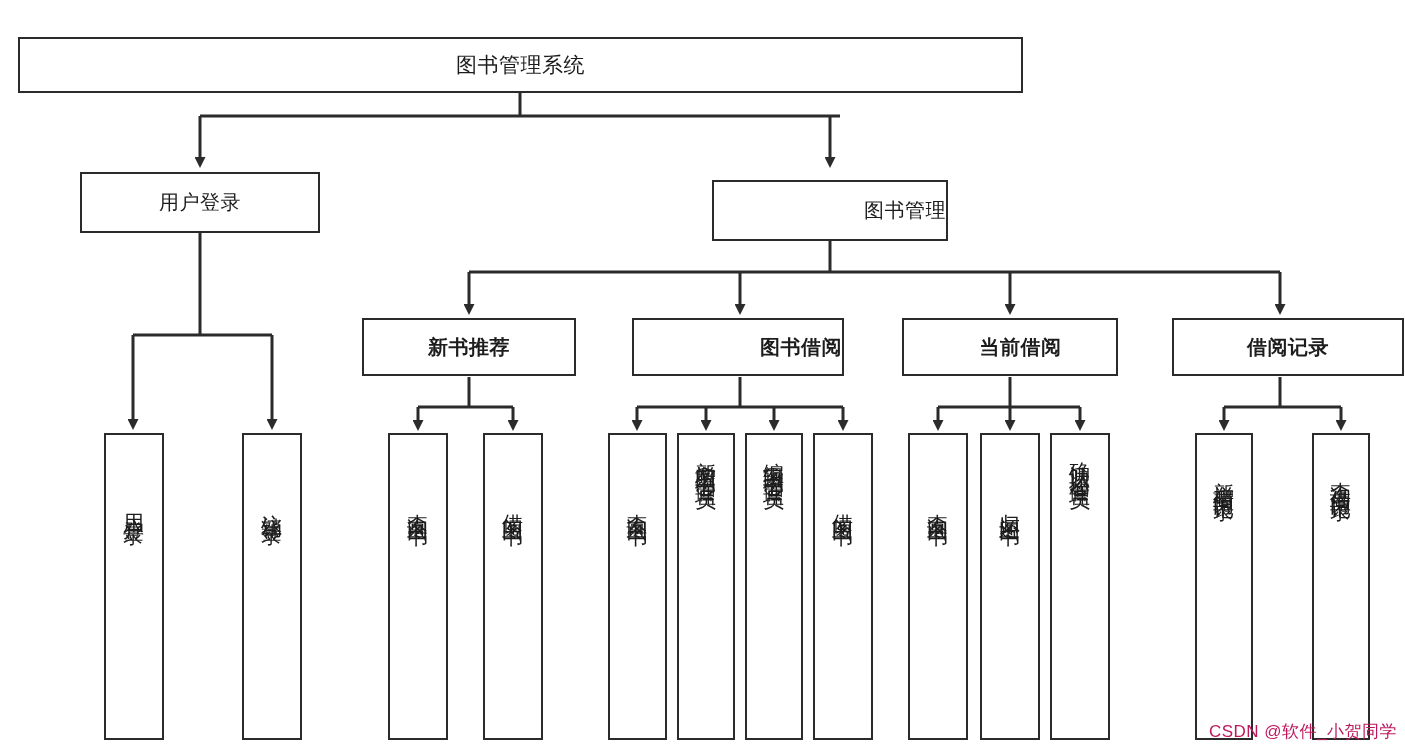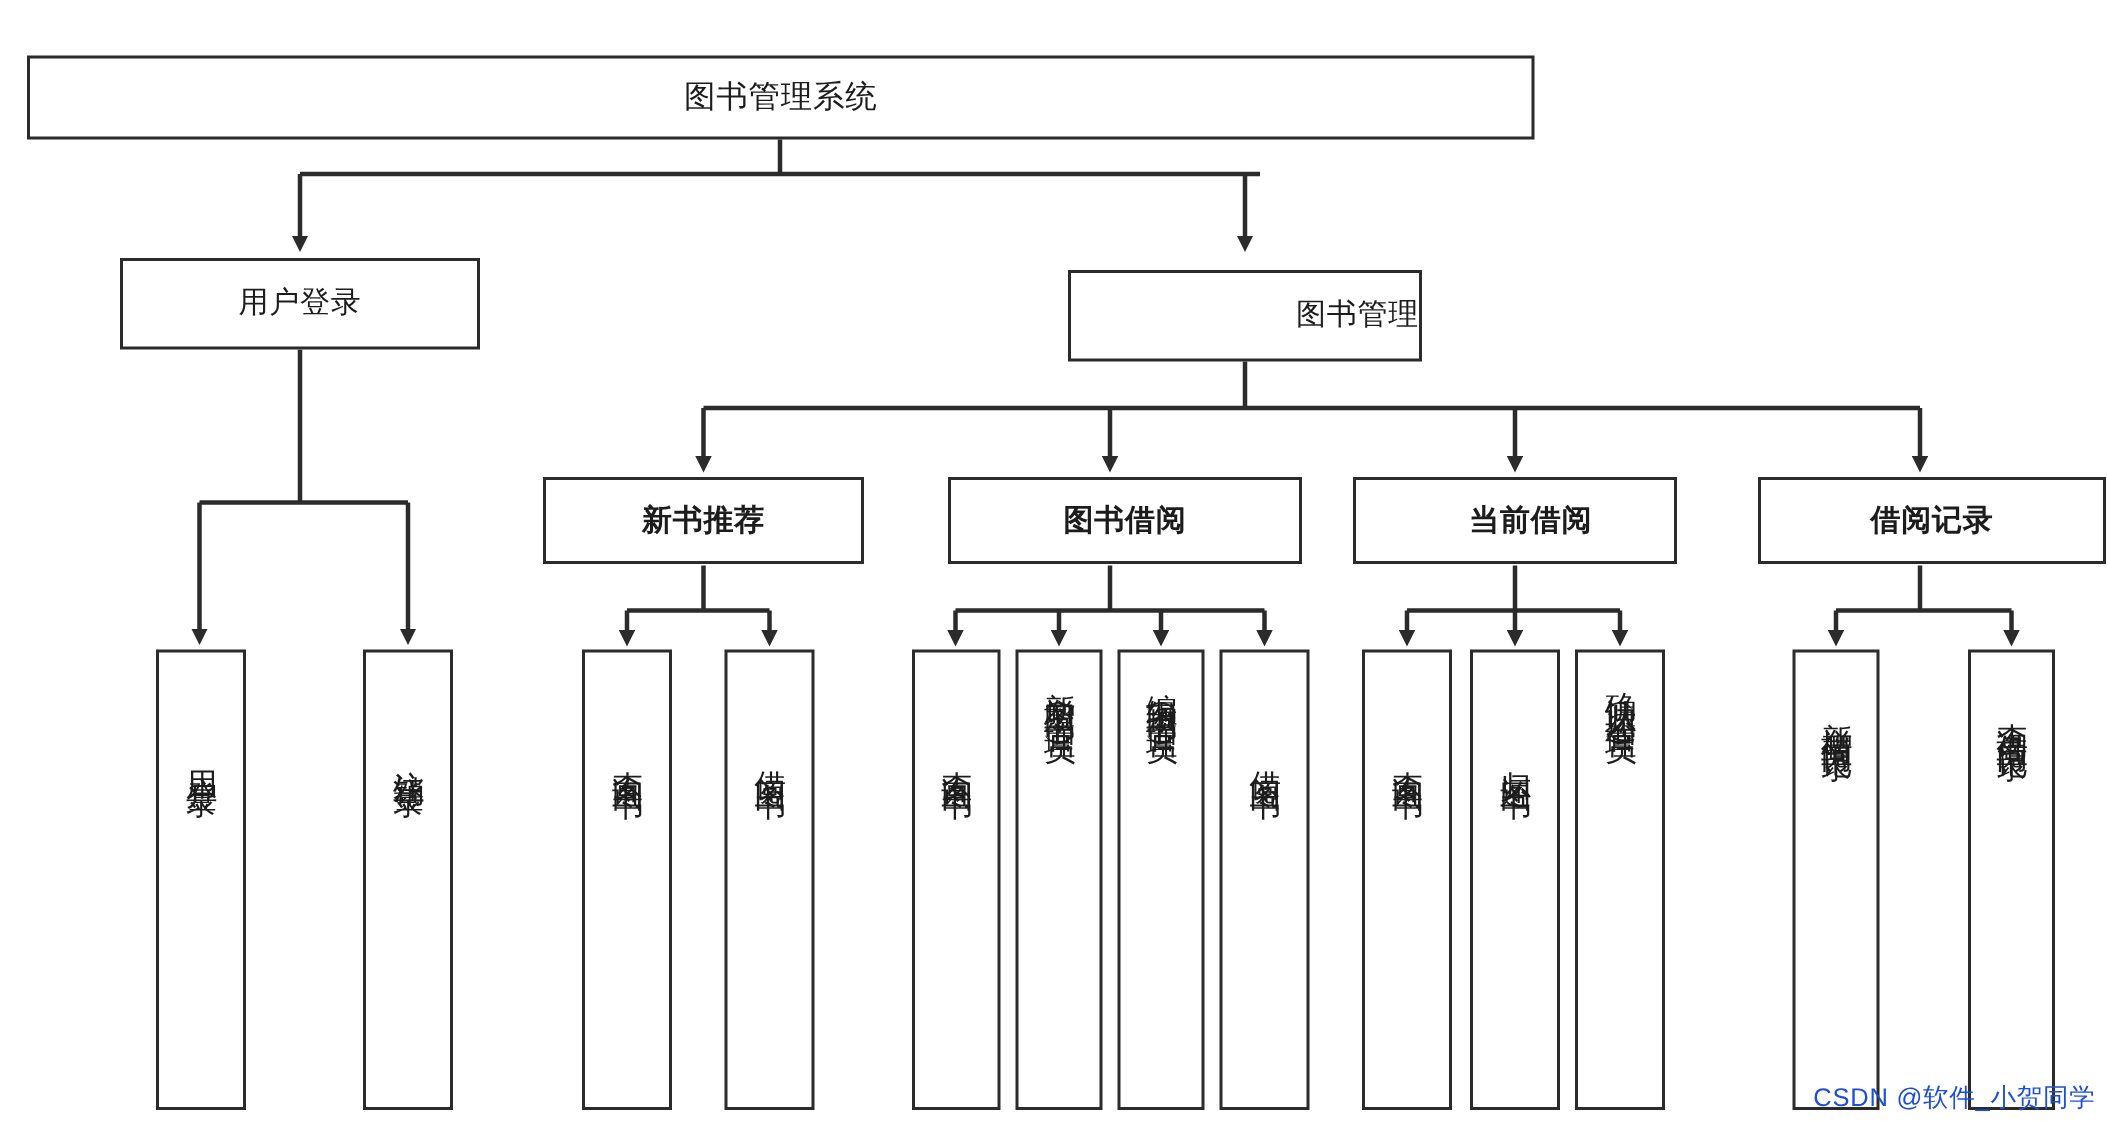--- a/index.html
+++ b/index.html
@@ -51,21 +51,21 @@
     margin-top:4px;
   }
   .node-leaf.short .lbl{margin-top:56px;}
   .node-leaf.mid .lbl{margin-top:24px;}
 
   .watermark{
     position:absolute;
     right:8px;
     bottom:4px;
     font-size:17px;
-    color:#1d4ed8;
+    color:#be185d;
     letter-spacing:0.5px;
     z-index:5;
     white-space:nowrap;
   }
 </style>
 </head>
 <body>
 
 <div id="diagram-root">
 
@@ -126,21 +126,21 @@
   <div class="node node-l1" style="left:80px;top:172px;width:240px;height:61px;">
     <span class="lbl">用户登录</span>
   </div>
   <div class="node node-l1" style="left:712px;top:180px;width:236px;height:61px;justify-content:flex-end;">
     <span class="lbl">图书管理</span>
   </div>
 
   <div class="node node-l2" style="left:362px;top:318px;width:214px;height:58px;">
     <span class="lbl">新书推荐</span>
   </div>
-  <div class="node node-l2" style="left:632px;top:318px;width:236px;height:58px;">
+  <div class="node node-l2" style="left:632px;top:318px;width:212px;height:58px;justify-content:flex-end;">
     <span class="lbl">图书借阅</span>
   </div>
   <div class="node node-l2" style="left:902px;top:318px;width:216px;height:58px;padding-left:21px;">
     <span class="lbl">当前借阅</span>
   </div>
   <div class="node node-l2" style="left:1172px;top:318px;width:232px;height:58px;">
     <span class="lbl">借阅记录</span>
   </div>
 
   <div class="node node-leaf short" style="left:104px;top:433px;width:60px;height:307px;">

